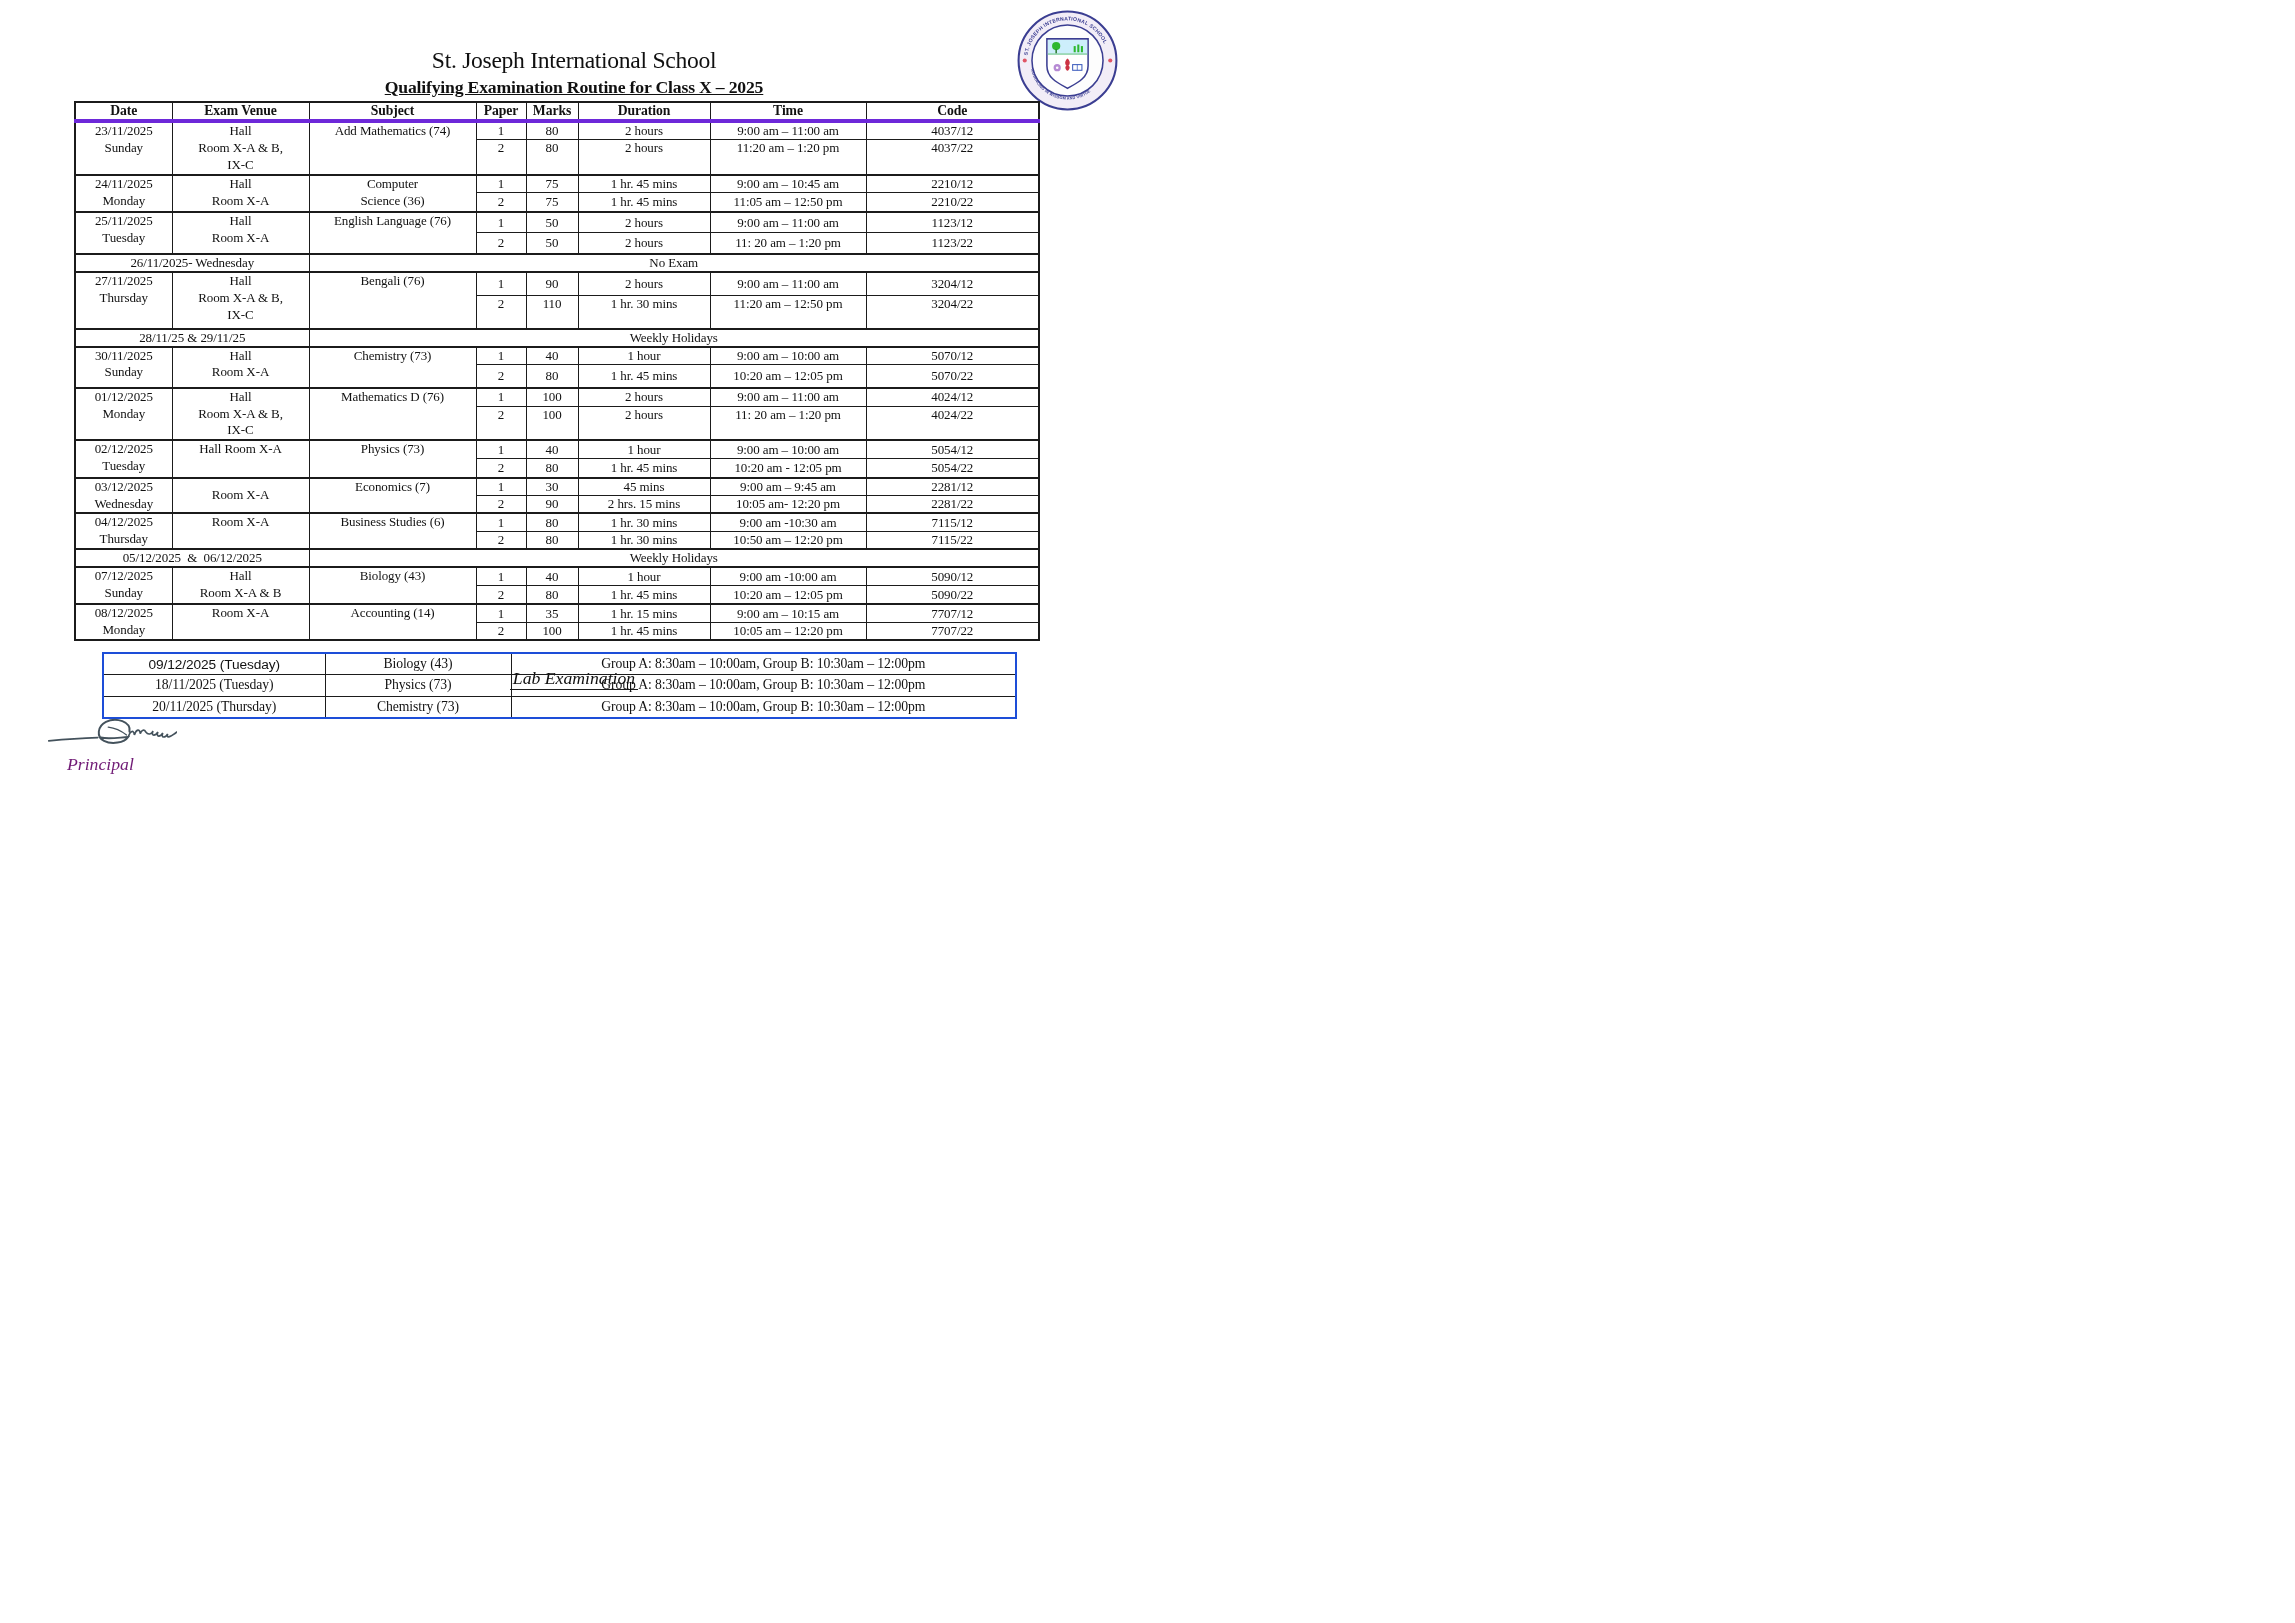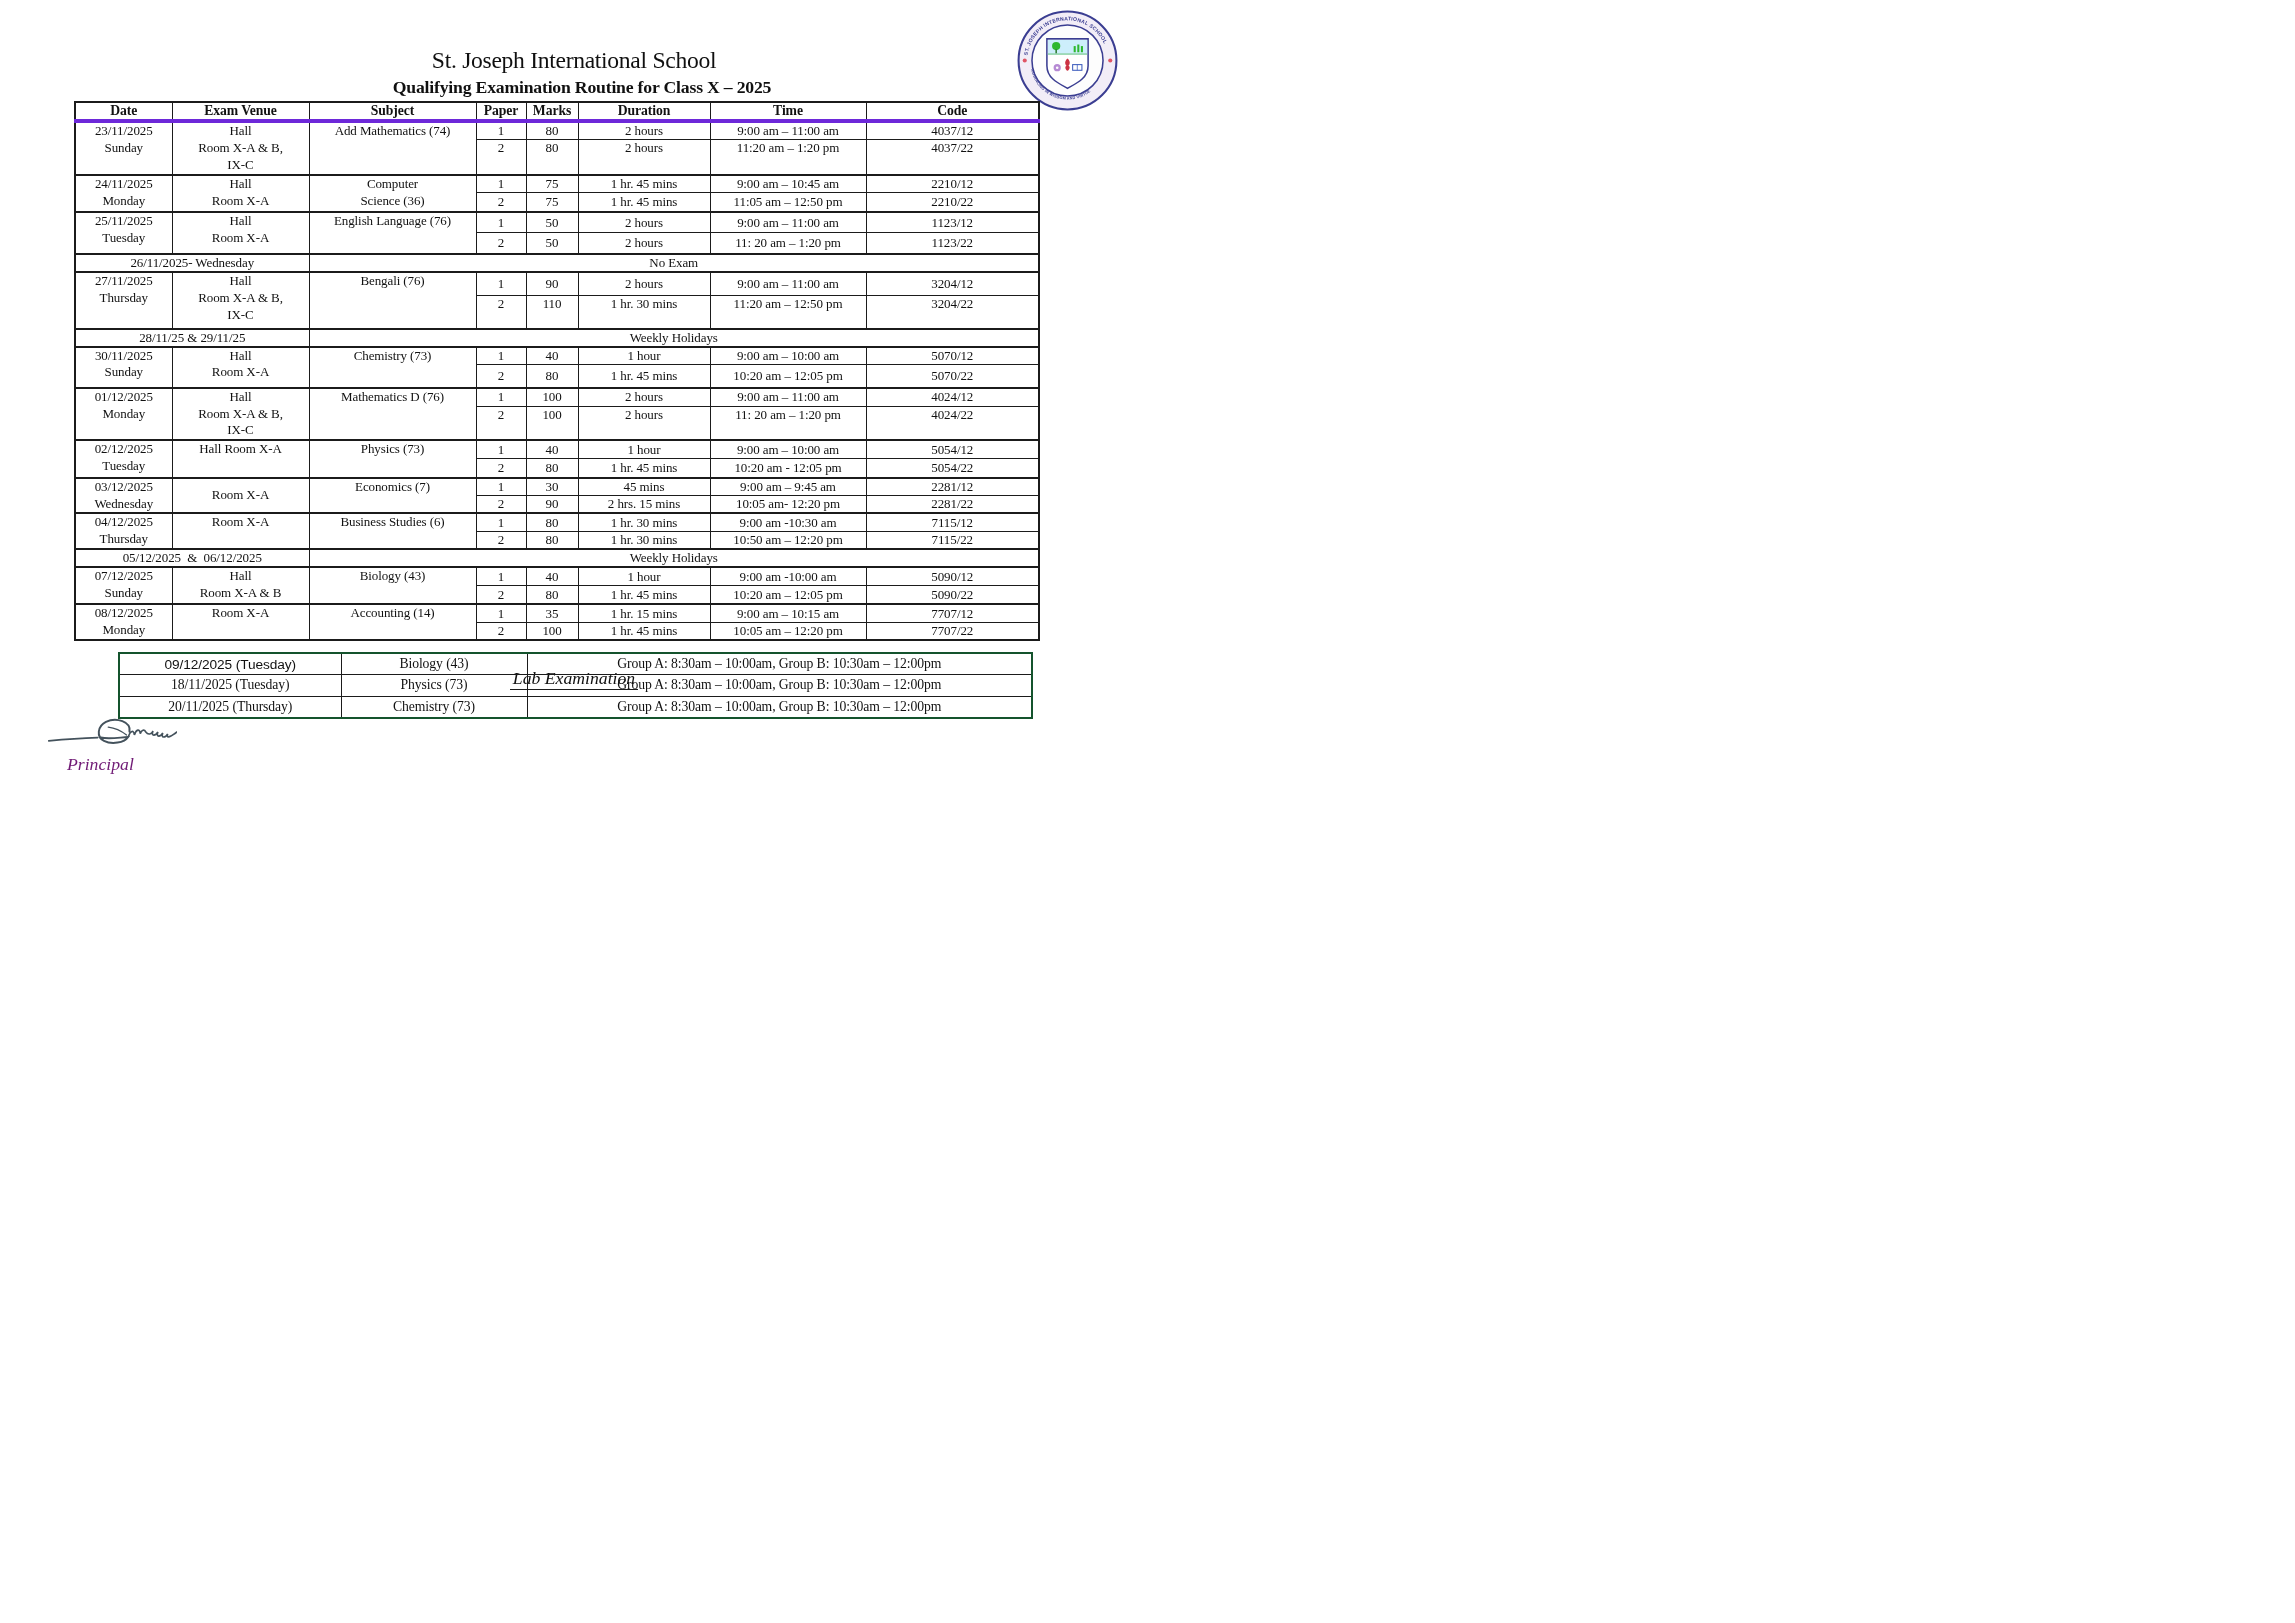--- a/index.html
+++ b/index.html
@@ -1,39 +1,39 @@
 <!DOCTYPE html>
 <html style="font-size:10.5px"><head>
 <meta charset="utf-8">
 <style>
   html,body{margin:0;padding:0;background:#ffffff;}
   .page{position:relative;width:1148px;height:812px;background:#ffffff;overflow:hidden;
         font-family:"Liberation Serif", serif;color:#111;}
   .title{position:absolute;top:47px;left:0;width:100%;text-align:center;
          font-size:23.6px;letter-spacing:-0.3px;color:#101010;}
-  .subtitle{position:absolute;top:77px;left:8px;width:100%;text-align:center;
-            font-size:17.7px;font-weight:bold;letter-spacing:-0.2px;color:#101010;}
+  .subtitle{position:absolute;top:77px;left:0;width:100%;text-align:center;
+            font-size:17.7px;font-weight:bold;letter-spacing:-0.2px;color:#101010;text-decoration:underline;}
   .logo{position:absolute;left:1016px;top:9.2px;width:103px;height:103px;}
 
   table.main{position:absolute;left:74px;top:101px;width:966px;
              border-collapse:collapse;table-layout:fixed;border:2px solid #1b1b1b;}
   table.main th,table.main td{border:1px solid #1b1b1b;text-align:center;
              padding:0 1.3px;font-size:13px;letter-spacing:-0.1px;overflow:hidden;}
   table.main thead th{font-size:13.7px;font-weight:bold;border-bottom:4px solid #6d28d9;}
   table.main tr.gs > td{border-top:2px solid #1b1b1b;}
   .ml{white-space:pre-line;line-height:1.3;}
   .tdtop{vertical-align:top;padding-top:0.7px;margin-left:36px;}
   .vmid{vertical-align:middle;}
   .note-left,.note-right{font-size:13px;}
 
   .lab-head{position:absolute;left:0;top:628px;width:100%;text-align:center;}
   .lab-head span{display:inline-block;font-style:italic;font-size:17.7px;
                  border-bottom:1.6px solid #1b1b1b;padding:0 2.6px;color:#101010;margin-top:40px;}
-  table.lab{position:absolute;left:118px;top:652px;width:913px;
-            border-collapse:collapse;table-layout:fixed;border:2px solid #14532d;}
+  table.lab{position:absolute;left:102px;top:652px;width:913px;
+            border-collapse:collapse;table-layout:fixed;border:2px solid #1d4ed8;}
   table.lab td{border:1.3px solid #1b1b1b;text-align:center;font-size:13.7px;
                height:18.3px;letter-spacing:-0.1px;}
   td.lab-date-sans{font-family:"Liberation Sans", sans-serif;font-size:13.7px;}
 
   .signature{position:absolute;left:46px;top:716px;width:131px;height:34px;}
   .principal{position:absolute;left:67px;top:754px;font-style:italic;
              font-size:17.7px;color:#701a75;}
   .seal-text{font-family:"Liberation Sans", sans-serif;font-weight:bold;fill:#3b3e92;}
 </style>
 </head>

